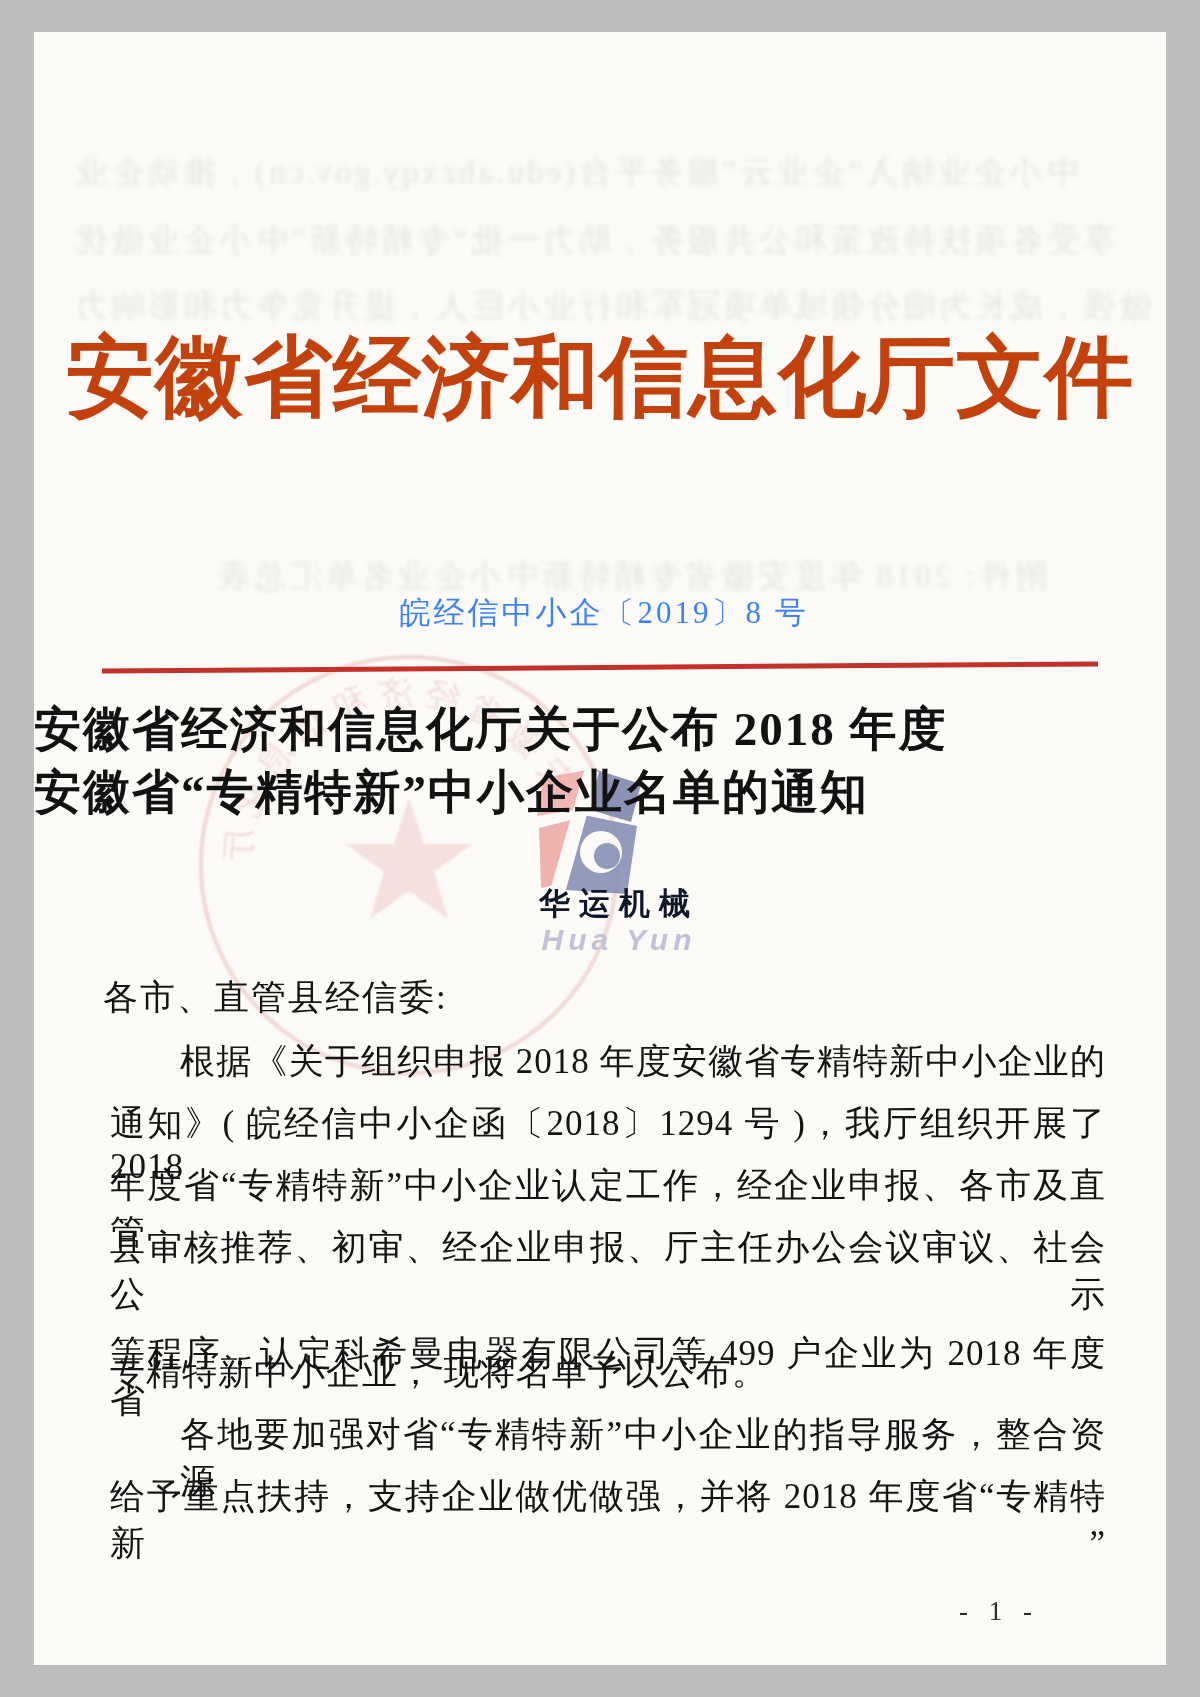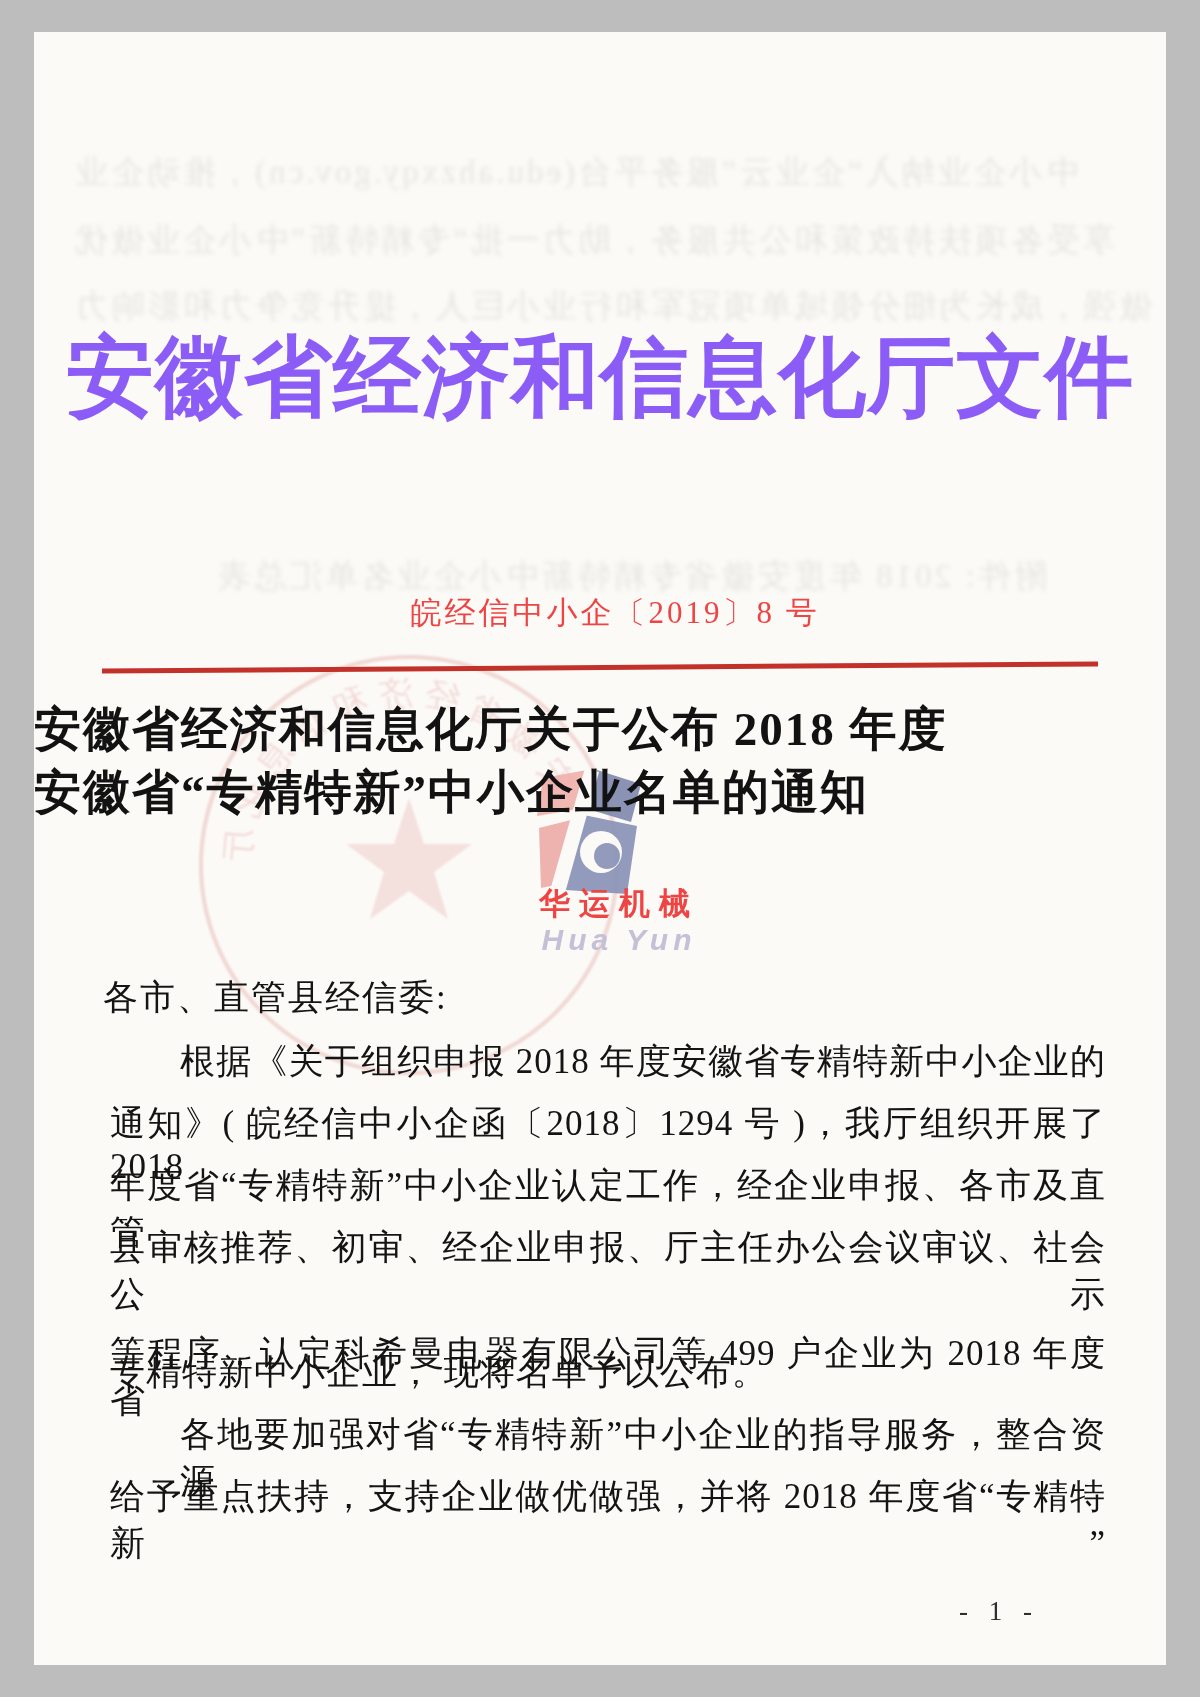--- a/index.html
+++ b/index.html
@@ -14,42 +14,42 @@
   }
   
   .ghost-line {
     position:absolute; transform:scaleX(-1);
     color:#b9b5ae; opacity:.30; filter:blur(2px);
     font-size:33px; white-space:nowrap; letter-spacing:3px;
   }
   .header-title {
     position:absolute; top:286px; left:0; width:100%;
     text-align:center; font-size:88px; font-weight:bold;
-    color:#8b5cf6; letter-spacing:1px; white-space:nowrap; z-index:5;
+    color:#c2410c; letter-spacing:1px; white-space:nowrap; z-index:5;
   }
   .doc-number {
-    position:absolute; top:560px; left:15px; width:100%;
-    text-align:center; font-size:31px; color:#ef4444; letter-spacing:3px; z-index:5;
+    position:absolute; top:560px; left:4px; width:100%;
+    text-align:center; font-size:31px; color:#3b82f6; letter-spacing:3px; z-index:5;
   }
   .red-rule {
     position:absolute; top:633px; left:68px; width:996px; height:5px;
     background:#c2322a; transform:rotate(-0.4deg); z-index:5;
   }
   .seal { position:absolute; left:158px; top:616px; width:434px; height:434px; z-index:2; filter:blur(1px); }
   .title-line {
     position:absolute; left:0; width:100%; text-align:left;
     font-size:47px; font-weight:bold; color:#121212; letter-spacing:2px;
     white-space:nowrap; z-index:6;
   }
   .logo { position:absolute; left:499px; top:736px; width:114px; height:132px; z-index:3; opacity:.9; }
   .wm-text {
     position:absolute; left:452px; width:266px; text-align:center;
     font-family:"Liberation Sans","DejaVu Sans",sans-serif; font-weight:bold; z-index:3;
   }
-  .wm-cn { top:851px; font-size:31px; color:#ef4444; letter-spacing:9px; }
+  .wm-cn { top:851px; font-size:31px; color:#0f172a; letter-spacing:9px; }
   .wm-en { top:891px; font-size:30px; color:#c3c0d8; letter-spacing:5px;font-style:italic; }
   .salutation {
     position:absolute; left:69px; top:942px; font-size:35px; color:#141414;
     letter-spacing:2px; z-index:6;
   }
   .body-line {
     position:absolute; left:76px; width:996px; font-size:35px; color:#141414;
     white-space:nowrap; z-index:6; letter-spacing:1px;
   }
   .body-line.justify { white-space:normal; text-align:justify; text-align-last:justify; }

